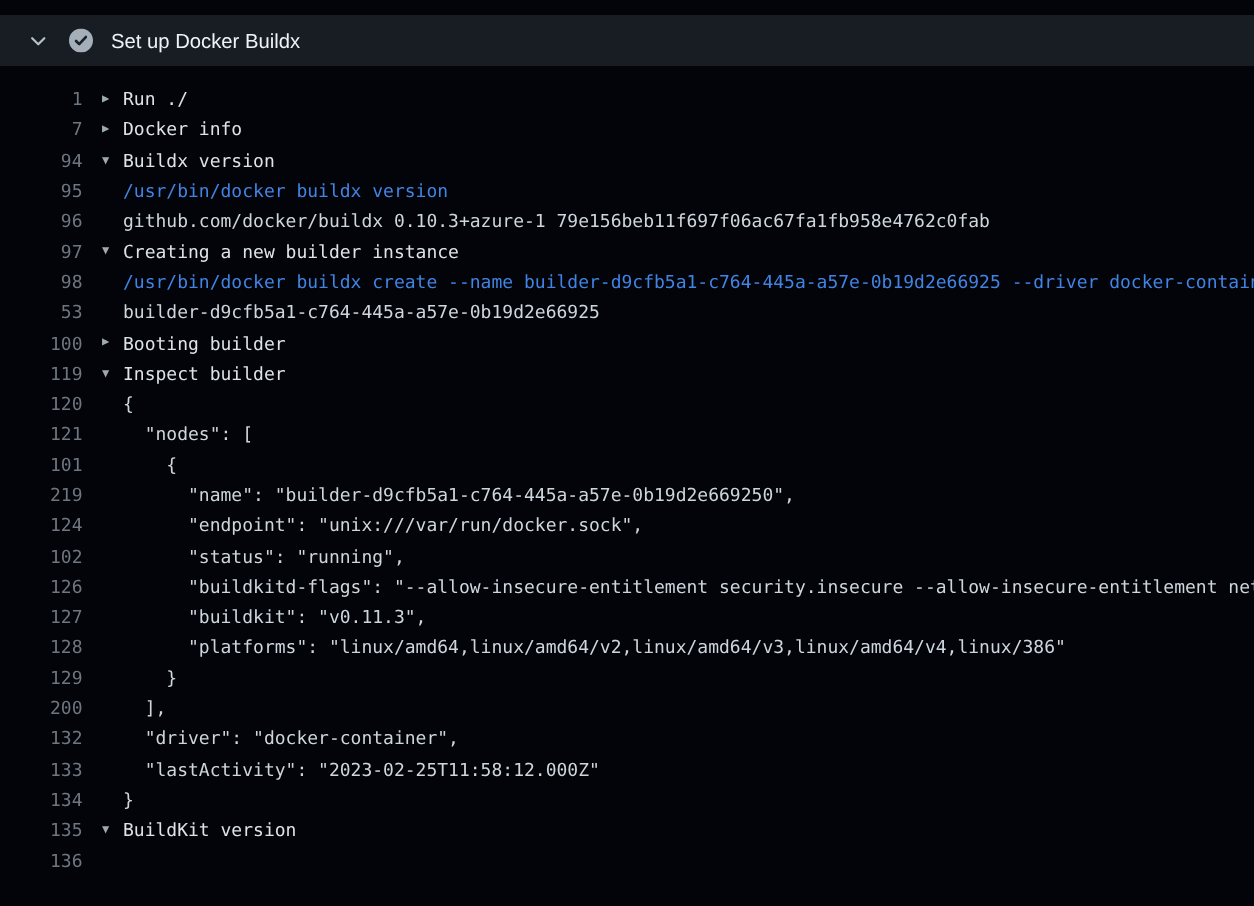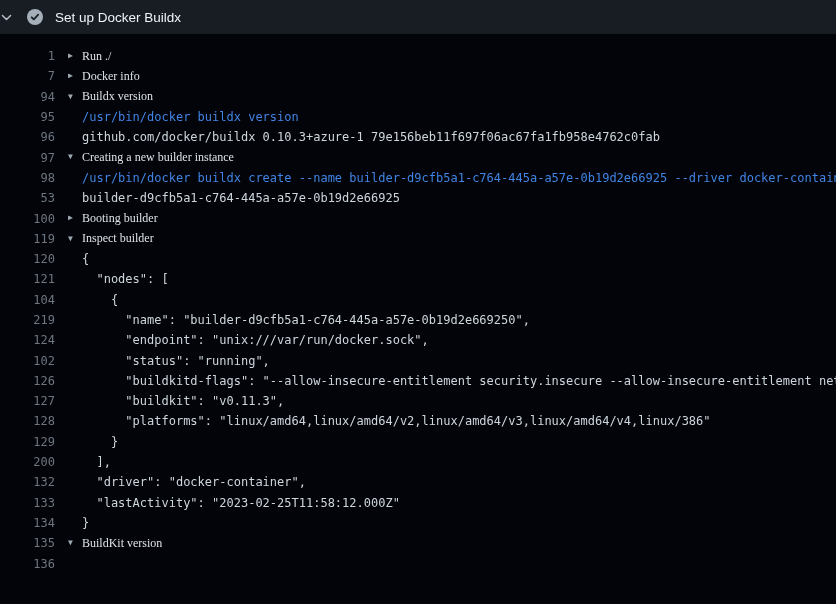--- a/index.html
+++ b/index.html
@@ -12,27 +12,27 @@
     --command-blue: #4184e4;
     --marker: #9fa9b2;
   }
   * { margin: 0; padding: 0; box-sizing: border-box; }
   html, body { width: 836px; height: 604px; overflow: hidden; }
   body {
     background: var(--bg);
     font-family: "DejaVu Sans Mono", monospace;
   }
   .step-header {
-    margin-top: 0;
+    margin-top: 10px;
     height: 34px;
     width: 836px;
     background: var(--header-bg);
     display: flex;
     align-items: center;
-    padding-left: 0;
+    padding-left: 19px;
     cursor: pointer;
   }
   .chevron { width: 13px; height: 13px; display: inline-flex; }
   .status { margin-left: 14px; width: 16px; height: 16px; display: inline-flex; }
   .step-title {
     margin-left: 12px;
     font-family: "Liberation Sans", "DejaVu Sans", sans-serif;
     font-size: 13.5px;
     color: var(--header-text);
   }
@@ -57,21 +57,21 @@
   }
   .row .marker {
     width: 27px;
     flex: 0 0 27px;
     padding-left: 13px;
     font-size: 8px;
     color: var(--marker);
     line-height: 20.3px;
   }
   .row .text { color: var(--output-text); }
-  .row.group-collapsed .text, .row.group-expanded .text { color: var(--group-text); font-family: Liberation Serif, serif; }
+  .row.group-collapsed .text, .row.group-expanded .text { color: var(--group-text); }
   .row.command .text { color: var(--command-blue); }
 </style>
 </head>
 <body>
 
 <div class="step-header">
   <span class="chevron">
     <svg width="13" height="13" viewBox="0 0 16 16">
       <path d="M3 5.5l5 5 5-5" stroke="#b7c1cb" stroke-width="1.8" fill="none" stroke-linecap="round" stroke-linejoin="round"></path>
     </svg>
@@ -152,21 +152,21 @@
     <span class="text">{</span>
   </div>
 
   <div class="row output">
     <span class="num">121</span>
     <span class="marker"></span>
     <span class="text">  "nodes": [</span>
   </div>
 
   <div class="row output">
-    <span class="num">104</span>
+    <span class="num">101</span>
     <span class="marker"></span>
     <span class="text">    {</span>
   </div>
 
   <div class="row output">
     <span class="num">219</span>
     <span class="marker"></span>
     <span class="text">      "name": "builder-d9cfb5a1-c764-445a-a57e-0b19d2e669250",</span>
   </div>
 

